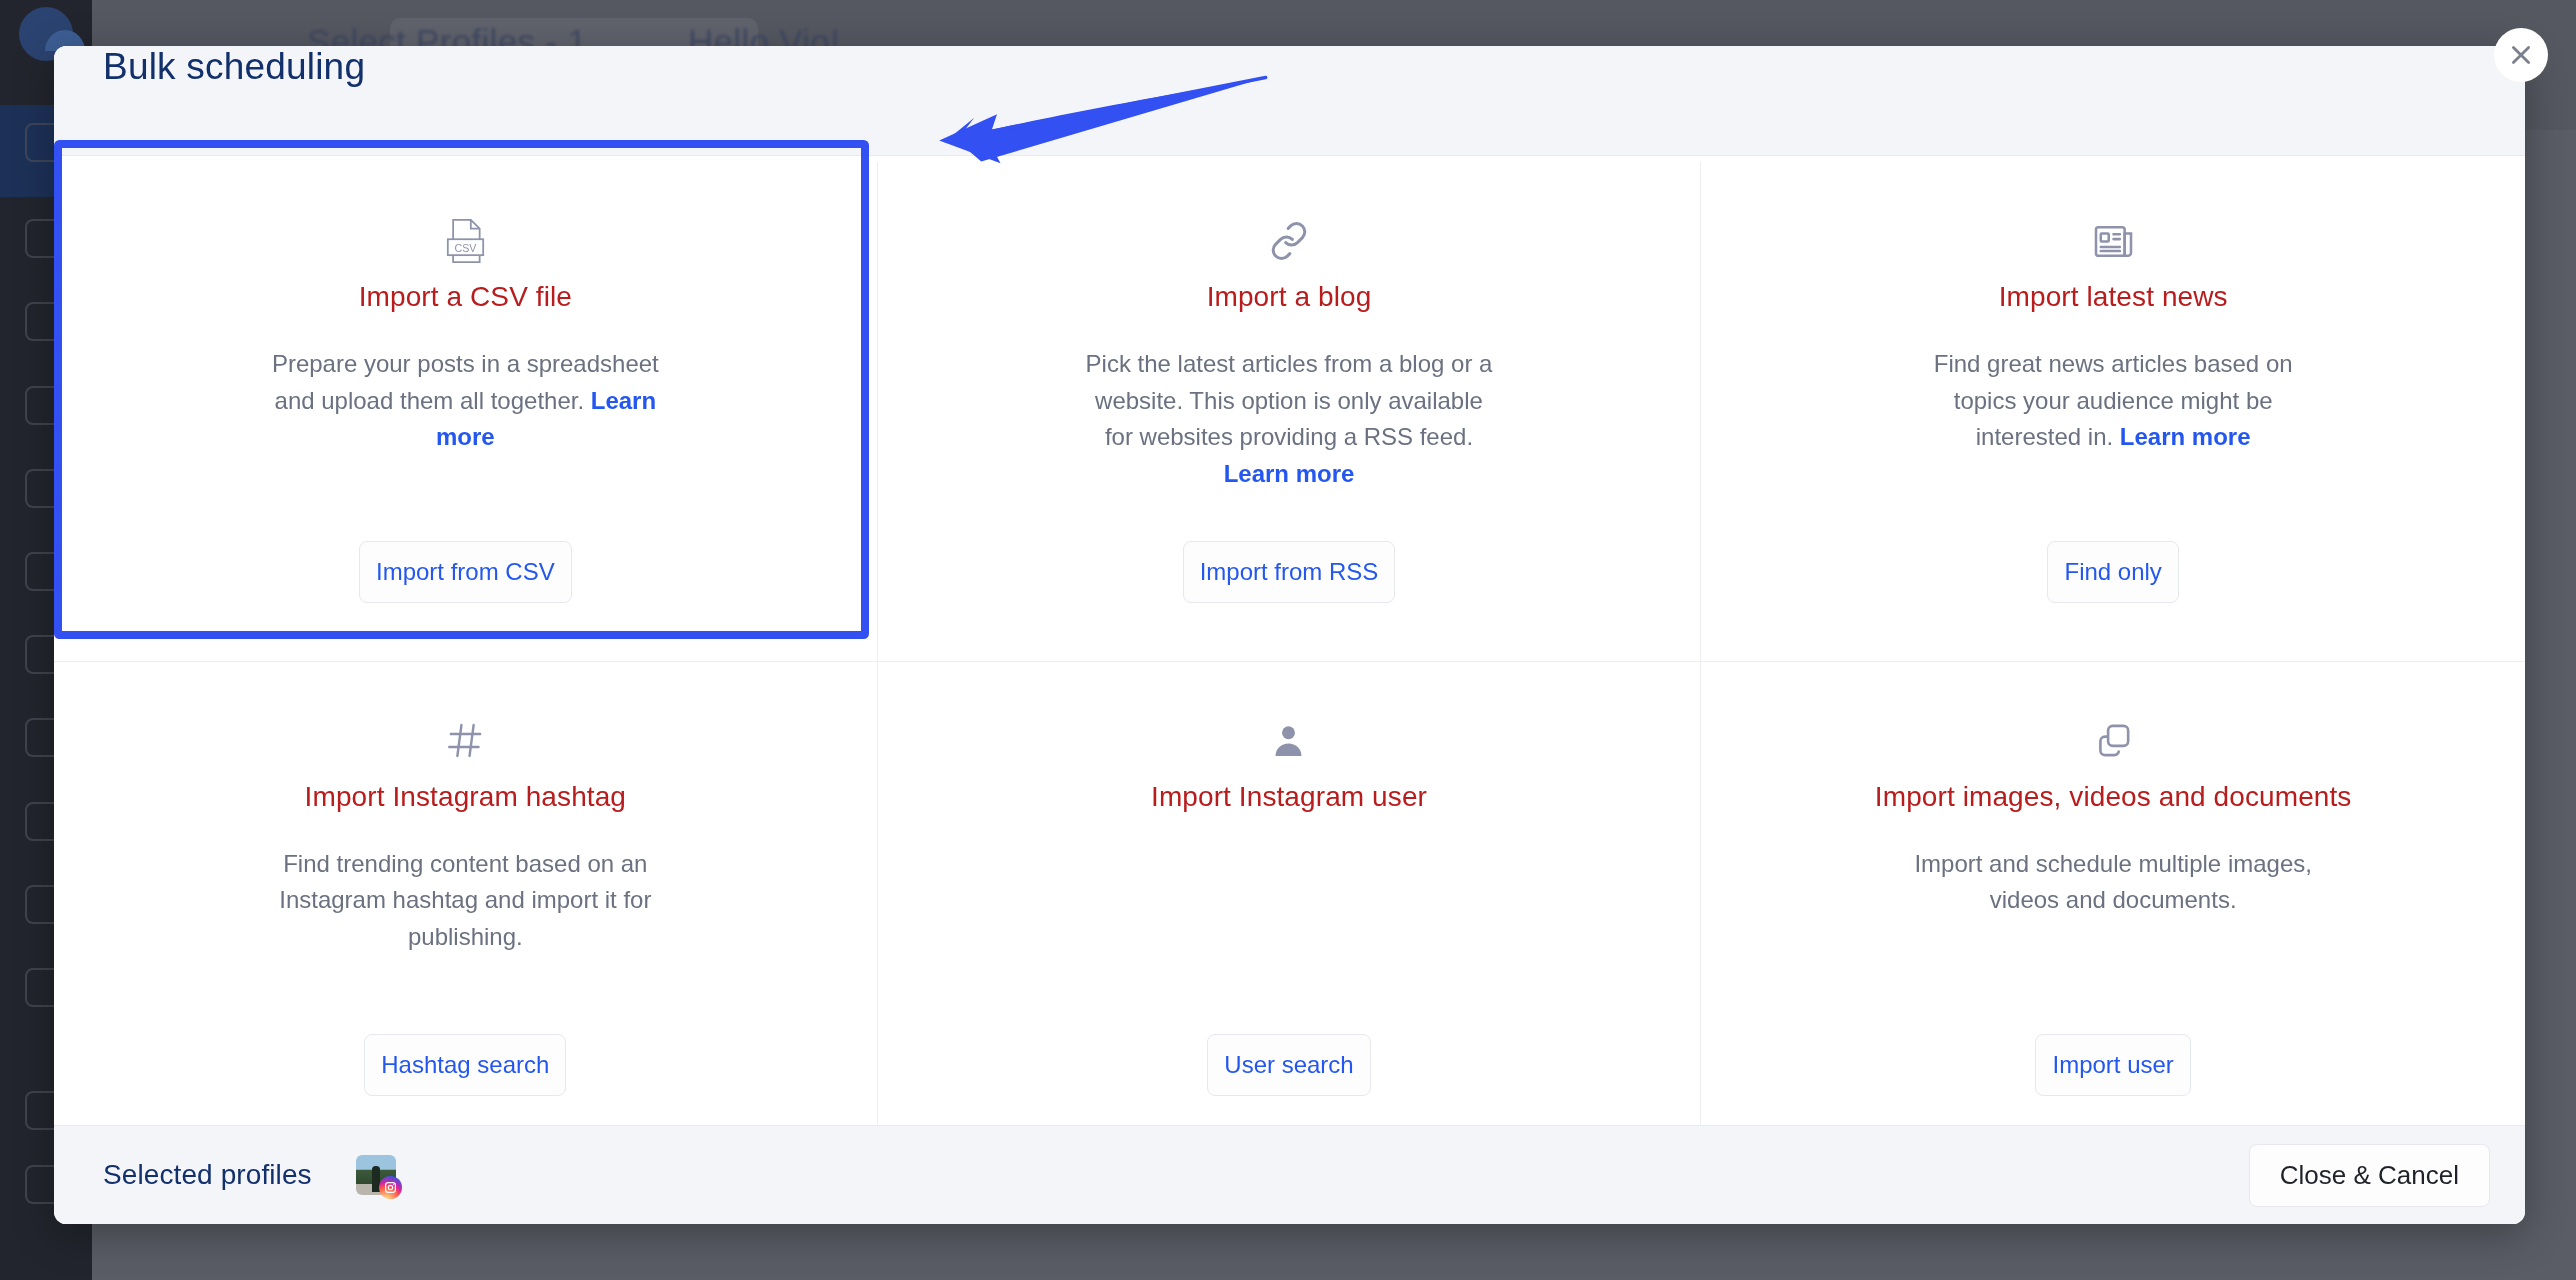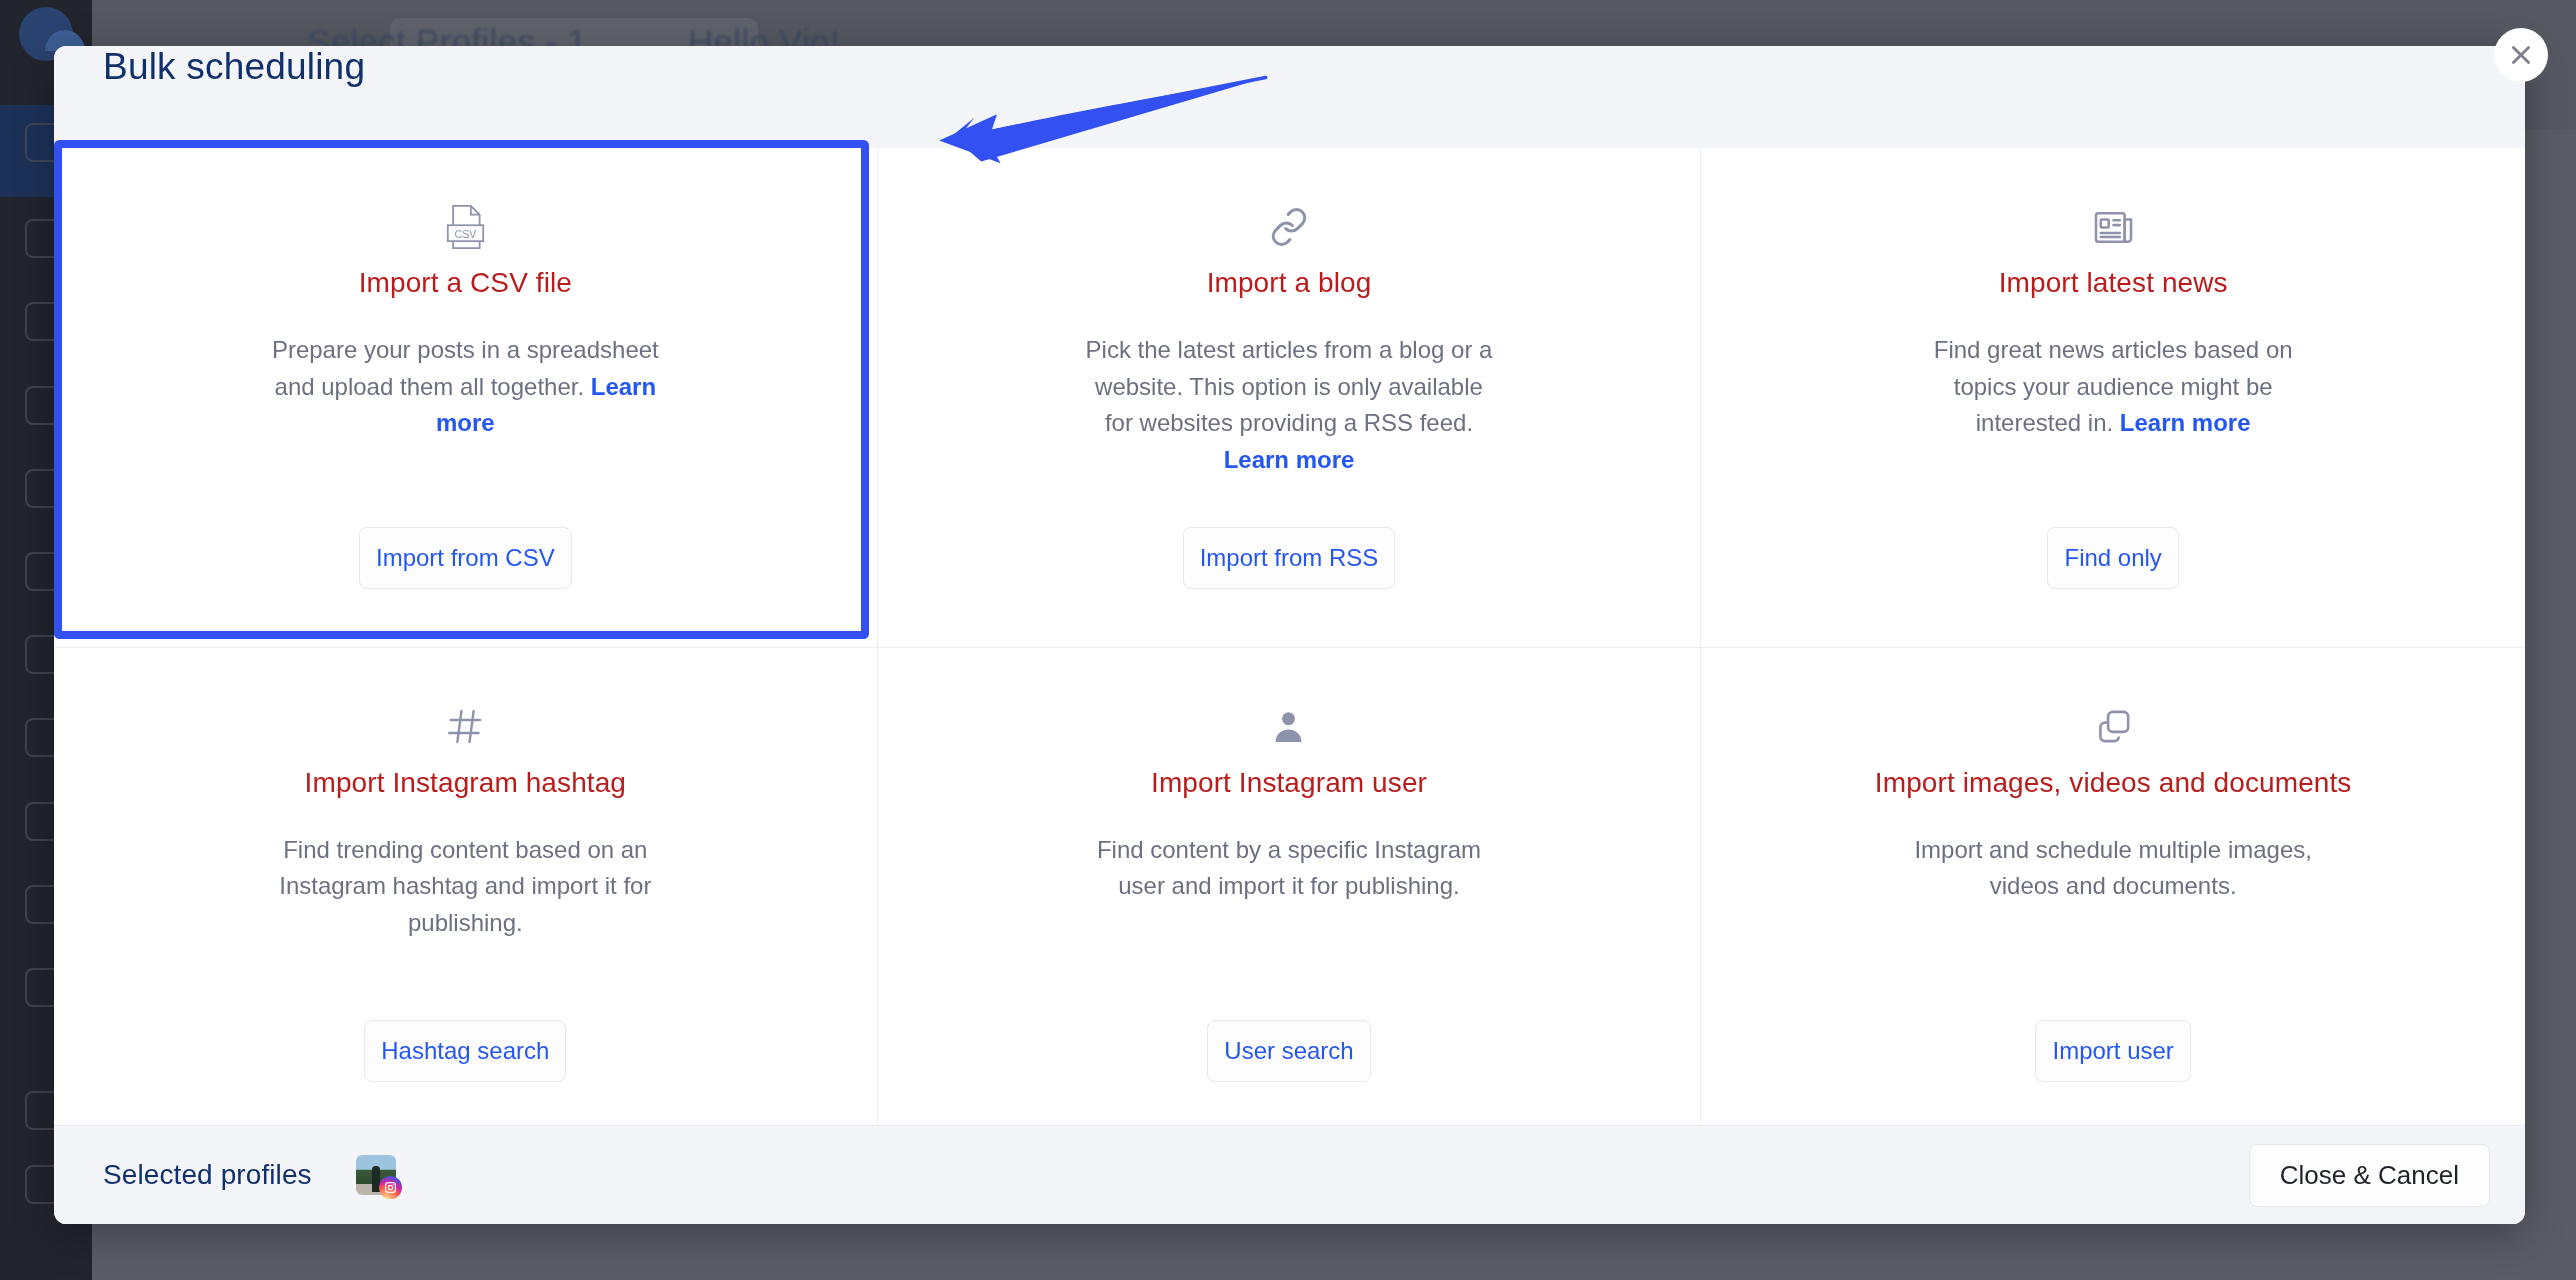--- a/index.html
+++ b/index.html
@@ -80,21 +80,21 @@
     border-radius: 50%;
     background: #ffffff;
     display: flex; align-items: center; justify-content: center;
     cursor: pointer;
     z-index: 40;
   }
   #close-button svg { display: block; }
 
   
   #options-grid {
-    position: absolute; left: 0; top: 102px;
+    position: absolute; left: 0; top: 116px;
     width: 2471px; height: 999px;
     display: grid;
     grid-template-columns: repeat(3, 1fr);
     grid-template-rows: repeat(2, 1fr);
     background: #ffffff;
   }
   .option-card {
     border-right: 0.9px solid #edeef3;
     border-bottom: 0.9px solid #edeef3;
     display: flex; flex-direction: column; align-items: center;
@@ -298,23 +298,20 @@
     </div>
 
     <div class="option-card">
       <div class="card-icon">
         <svg width="37" height="39" viewBox="0 0 24 24" fill="#8e93ab">
           <circle cx="12" cy="7" r="4.2"></circle>
           <path d="M3.6 22c0-4.8 3.8-8 8.4-8s8.4 3.2 8.4 8z"></path>
         </svg>
       </div>
       <div class="card-title">Import Instagram user</div>
-      <div class="card-desc">
-        <span>Find content by a specific Instagram user and import it for publishing.</span>
-      </div>
       <div class="card-btn">User search</div>
     </div>
 
     <div class="option-card">
       <div class="card-icon">
         <svg width="37" height="39" viewBox="0 0 24 24" fill="none" stroke="#8e93ab" stroke-width="1.7">
           <rect x="8.5" y="2.5" width="13" height="13" rx="3"></rect>
           <path d="M15.5 18.5a3 3 0 0 1-3 3h-6a3 3 0 0 1-3-3v-6a3 3 0 0 1 3-3h1.5"></path>
         </svg>
       </div>

